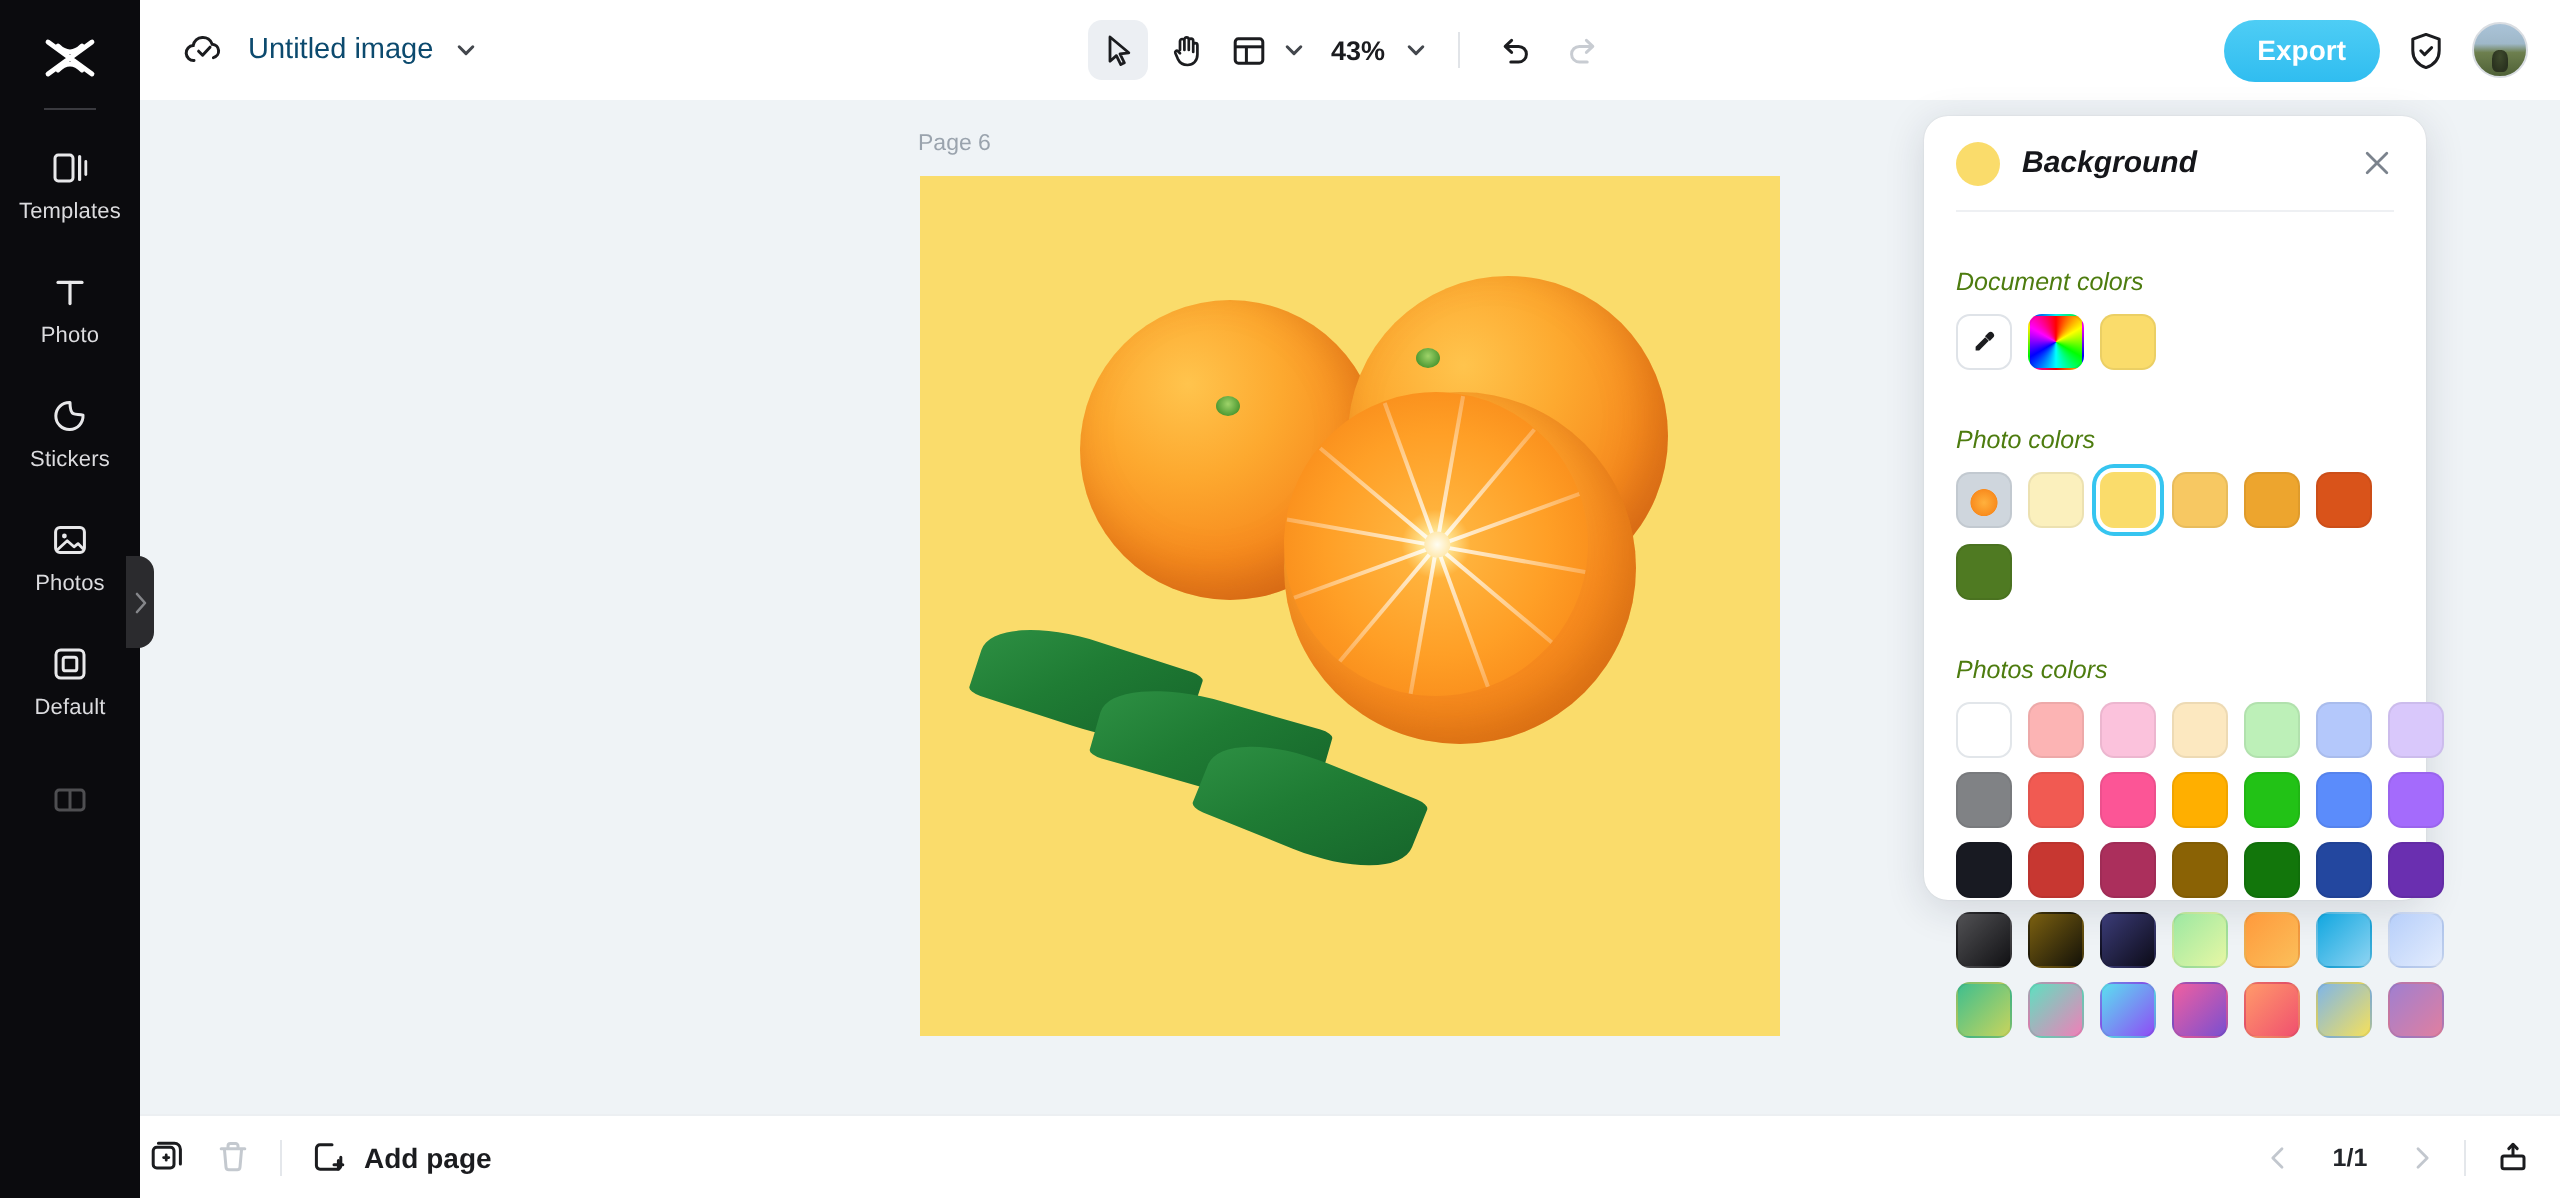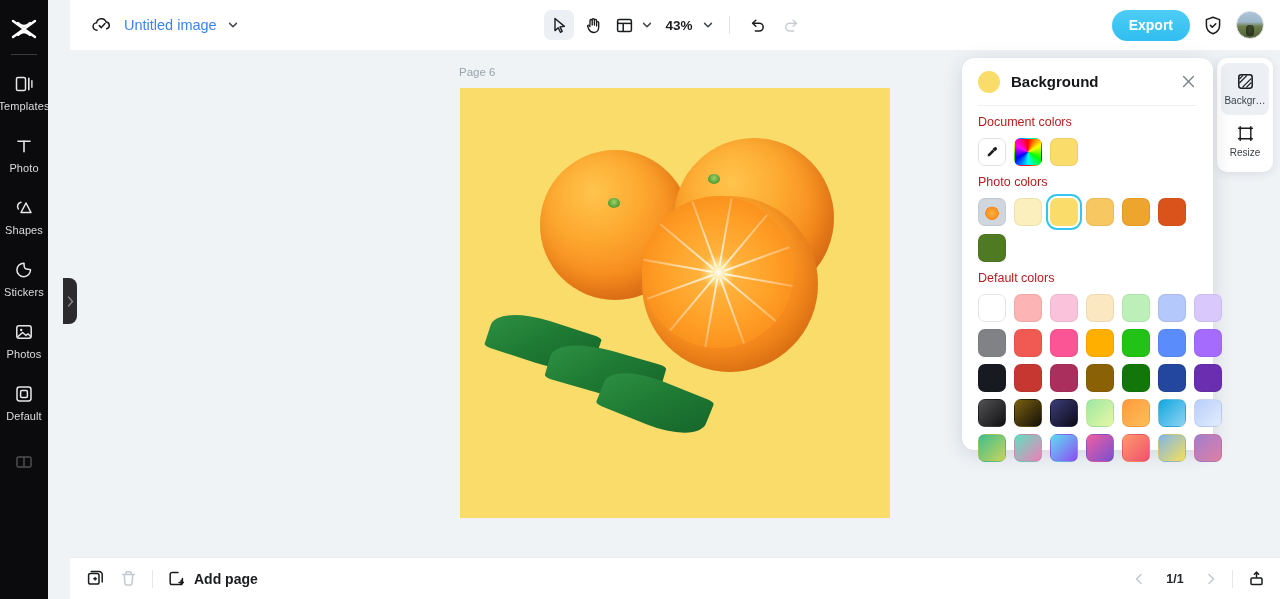--- a/index.html
+++ b/index.html
@@ -6,21 +6,21 @@
   html, body {
     width: 1280px; height: 599px;
     font-family: "Liberation Sans", sans-serif;
     background: #ffffff;
     overflow: hidden;
   }
   #app { position: relative; width: 1280px; height: 599px; background: #eff3f6; }
 
   
   .sidebar {
-    position: absolute; left: 0; top: 0; width: 48px; height: 599px;
+    position: absolute; left: 0; top: 0; width: 70px; height: 599px;
     background: #0b0b0e; display: flex; flex-direction: column; align-items: center;
     z-index: 30; overflow: hidden;
   }
   .logo-wrap { width: 70px; height: 46px; display:flex; align-items:center; justify-content:center; margin-top: 6px;}
   .logo-sep { width: 26px; height: 1px; background: #3a3a3f; margin: 2px 0 6px 0; }
   .side-item {
     width: 70px; height: 62px; display: flex; flex-direction: column;
     align-items: center; justify-content: center; gap: 5px; cursor: pointer;
     color: #e8e8ea;
   }
@@ -40,21 +40,21 @@
   }
   .collapse-handle svg { opacity: .55; }
 
   
   .topbar {
     position: absolute; left: 70px; top: 0; right: 0; height: 50px;
     background: #ffffff; display: flex; align-items: center; z-index: 20;
   }
   .tb-left { display: flex; align-items: center; gap: 10px; padding-left: 20px; }
   .cloud-ico { width: 24px; height: 24px; display:flex; align-items:center; justify-content:center; cursor:pointer;}
-  .doc-title { font-size: 14.5px; color: #3b82f6; cursor: text; }
+  .doc-title { font-size: 14.5px; color: #0c4a6e; cursor: text; }
   .chev { cursor: pointer; display:flex; align-items:center; }
 
   .tb-center {
     position: absolute; left: 50%; transform: translateX(-50%);
     display: flex; align-items: center; gap: 4px; height: 50px;
   }
   .tool-btn {
     width: 30px; height: 30px; border-radius: 7px; display:flex;
     align-items:center; justify-content:center; cursor: pointer; background: transparent;
   }
@@ -123,27 +123,27 @@
          background: linear-gradient(to right, rgba(255,255,255,.85), rgba(255,255,255,.25));
          transform-origin: 0 50%; }
   .pith { position:absolute; left:50%; top:50%; width:13px; height:13px; margin:-6.5px 0 0 -6.5px;
           border-radius:50%; background: radial-gradient(circle,#fffdf2 0%, #ffe9b0 70%, rgba(255,220,130,0) 100%); }
 
   
   .bg-panel {
     position: absolute; left: 962px; top: 58px; width: 251px; height: 392px;
     background: #ffffff; border-radius: 12px;
     box-shadow: 0 4px 20px rgba(25,35,55,.14), 0 0 1px rgba(0,0,0,.1);
-    z-index: 25; padding: 0 16px;
+    z-index: 25; padding: 0 16px; font-style: italic;
   }
   .bg-head { height: 48px; display:flex; align-items:center; gap: 11px; border-bottom: 1px solid #eef0f3; }
   .bg-dot { width: 22px; height: 22px; border-radius: 50%; background:#fadc6b; }
   .bg-title { font-size: 15px; font-weight: 700; color:#15161a; }
   .bg-close { margin-left:auto; cursor:pointer; color:#7b838d; display:flex; }
-  .sec-title { font-size: 12.5px; color: #b91c1c; margin: 9px 0 9px 0; }
+  .sec-title { font-size: 12.5px; color: #4d7c0f; margin: 28px 0 9px 0; }
   .swatch-row { display:flex; gap: 8px; flex-wrap: wrap; }
   .sw {
     width: 28px; height: 28px; border-radius: 7px; cursor: pointer;
     border: 1px solid rgba(0,0,0,.06); flex: 0 0 auto;
   }
   .sw.white { border: 1px solid #e2e6ea; }
   .sw.sel { box-shadow: 0 0 0 2px #fff, 0 0 0 4px #36c5f0; border-color: transparent; }
   .sw.eyedrop { background:#fff; border:1px solid #dfe3e8; display:flex; align-items:center; justify-content:center;}
   .sw.rainbow {
     background: conic-gradient(from 0deg,#ff0000,#ffff00,#00ff00,#00ffff,#0000ff,#ff00ff,#ff0000);
@@ -167,21 +167,21 @@
   .rail-item.active { background:#eceff3; }
   .rail-item .rlbl { font-size: 10px; color:#3a3f46; max-width: 46px; overflow:hidden;
                      white-space:nowrap; text-overflow:ellipsis; text-align:center;}
 
   
   .bottombar {
     position: absolute; left: 70px; right: 0; bottom: 0; height: 42px;
     background: #ffffff; border-top: 1px solid #eceff2;
     display: flex; align-items: center; z-index: 20;
   }
-  .bb-left { display:flex; align-items:center; gap: 14px; padding-left: 16px; }
+  .bb-left { display:flex; align-items:center; gap: 14px; padding-left: 4px; }
   .bb-btn { display:flex; align-items:center; gap:8px; cursor:pointer; color:#1b1c1f; }
   .bb-btn.dim { color:#c4c9cf; }
   .bb-btn .t { font-size: 14px; font-weight:600; }
   .bb-div { width:1px; height:18px; background:#e4e7eb; }
   .bb-right { margin-left:auto; display:flex; align-items:center; gap:14px; padding-right:14px; }
   .pg-ind { font-size: 12.5px; font-weight: 700; color:#22252a; min-width: 30px; text-align:center; }
   .arw { cursor:pointer; color:#c2c7ce; display:flex; }
 </style>
 </head>
 <body>
@@ -214,29 +214,20 @@
     <div class="side-item">
       <span class="ico">
         <svg width="20" height="20" viewBox="0 0 20 20" fill="none">
           <path d="M4 5.2h12" stroke="#e8e8ea" stroke-width="1.6" stroke-linecap="round"></path>
           <path d="M10 5.2v10.6" stroke="#e8e8ea" stroke-width="1.6" stroke-linecap="round"></path>
         </svg>
       </span>
       <span class="lbl">Photo</span>
     </div>
 
-    <div class="side-item">
-      <span class="ico">
-        <svg width="20" height="20" viewBox="0 0 20 20" fill="none">
-          <path d="M7 4.2A4.3 4.3 0 0 0 4.4 11" stroke="#e8e8ea" stroke-width="1.5" stroke-linecap="round"></path>
-          <path d="M12 5 L17 14.5 H7 Z" stroke="#e8e8ea" stroke-width="1.5" stroke-linejoin="round"></path>
-        </svg>
-      </span>
-      <span class="lbl">Shapes</span>
-    </div>
 
     <div class="side-item">
       <span class="ico">
         <svg width="20" height="20" viewBox="0 0 20 20" fill="none">
           <path d="M16.5 9.6A6.8 6.8 0 1 1 10 3.2c0 3 .4 5 1.7 5.6 1.3.6 3.1.2 4.8.8Z" stroke="#e8e8ea" stroke-width="1.5" stroke-linejoin="round"></path>
         </svg>
       </span>
       <span class="lbl">Stickers</span>
     </div>
 
@@ -417,21 +408,21 @@
     <div class="swatch-row">
       <div class="sw photo"></div>
       <div class="sw" style="background:#fbf0bd;"></div>
       <div class="sw sel" style="background:#fadc6b;"></div>
       <div class="sw" style="background:#f7c862;"></div>
       <div class="sw" style="background:#eda52e;"></div>
       <div class="sw" style="background:#d9531a;"></div>
       <div class="sw" style="background:#4f7a22;"></div>
     </div>
 
-    <div class="sec-title">Default colors</div>
+    <div class="sec-title">Photos colors</div>
     <div class="grid5">
       <div class="r">
         <div class="sw white" style="background:#ffffff;"></div>
         <div class="sw" style="background:#fcb4b4;"></div>
         <div class="sw" style="background:#fbc2dc;"></div>
         <div class="sw" style="background:#fce8c0;"></div>
         <div class="sw" style="background:#bdf0b8;"></div>
         <div class="sw" style="background:#b4c8fb;"></div>
         <div class="sw" style="background:#d9c8fb;"></div>
       </div>
@@ -467,36 +458,20 @@
         <div class="sw" style="background:linear-gradient(135deg,#5fe0c0 0%,#f07fb8 100%);"></div>
         <div class="sw" style="background:linear-gradient(135deg,#5bdff0 0%,#8f4cf5 100%);"></div>
         <div class="sw" style="background:linear-gradient(135deg,#f05fa0 0%,#7a4fd0 100%);"></div>
         <div class="sw" style="background:linear-gradient(135deg,#ff9a6a 0%,#f0506f 100%);"></div>
         <div class="sw" style="background:linear-gradient(135deg,#7fb6e8 0%,#f5e05c 100%);"></div>
         <div class="sw" style="background:linear-gradient(135deg,#a07fd0 0%,#e07fa0 100%);"></div>
       </div>
     </div>
   </div>
 
-  <div class="right-rail">
-    <div class="rail-item active">
-      <svg width="19" height="19" viewBox="0 0 19 19" fill="none">
-        <rect x="2.8" y="2.8" width="13.4" height="13.4" rx="2.4" stroke="#1b1c1f" stroke-width="1.5"></rect>
-        <path d="M3.4 11 L11 3.4 M6.4 15.4 L15.4 6.4 M3.4 7 L7 3.4 M10.4 15.4 L15.4 10.4" stroke="#1b1c1f" stroke-width="1.2"></path>
-      </svg>
-      <span class="rlbl">Backgr…</span>
-    </div>
-    <div class="rail-item">
-      <svg width="19" height="19" viewBox="0 0 19 19" fill="none">
-        <rect x="4.2" y="4.2" width="10.6" height="10.6" rx="1.6" stroke="#1b1c1f" stroke-width="1.4"></rect>
-        <path d="M4.2 2.6v2.6M14.8 2.6v2.6M4.2 13.8v2.6M14.8 13.8v2.6M2.6 4.2h2.6M13.8 4.2h2.6M2.6 14.8h2.6M13.8 14.8h2.6" stroke="#1b1c1f" stroke-width="1.4" stroke-linecap="round"></path>
-      </svg>
-      <span class="rlbl">Resize</span>
-    </div>
-  </div>
 
   <div class="bottombar">
     <div class="bb-left">
       <div class="bb-btn">
         <svg width="19" height="19" viewBox="0 0 19 19" fill="none">
           <rect x="2.6" y="4.6" width="10.4" height="10.4" rx="1.8" stroke="#1b1c1f" stroke-width="1.5"></rect>
           <path d="M5.2 2.6h8a3 3 0 0 1 3 3v7.4" stroke="#1b1c1f" stroke-width="1.5" stroke-linecap="round"></path>
           <path d="M7.8 9.8h2.6M9.1 8.5v2.6" stroke="#1b1c1f" stroke-width="1.4" stroke-linecap="round"></path>
         </svg>
       </div>

